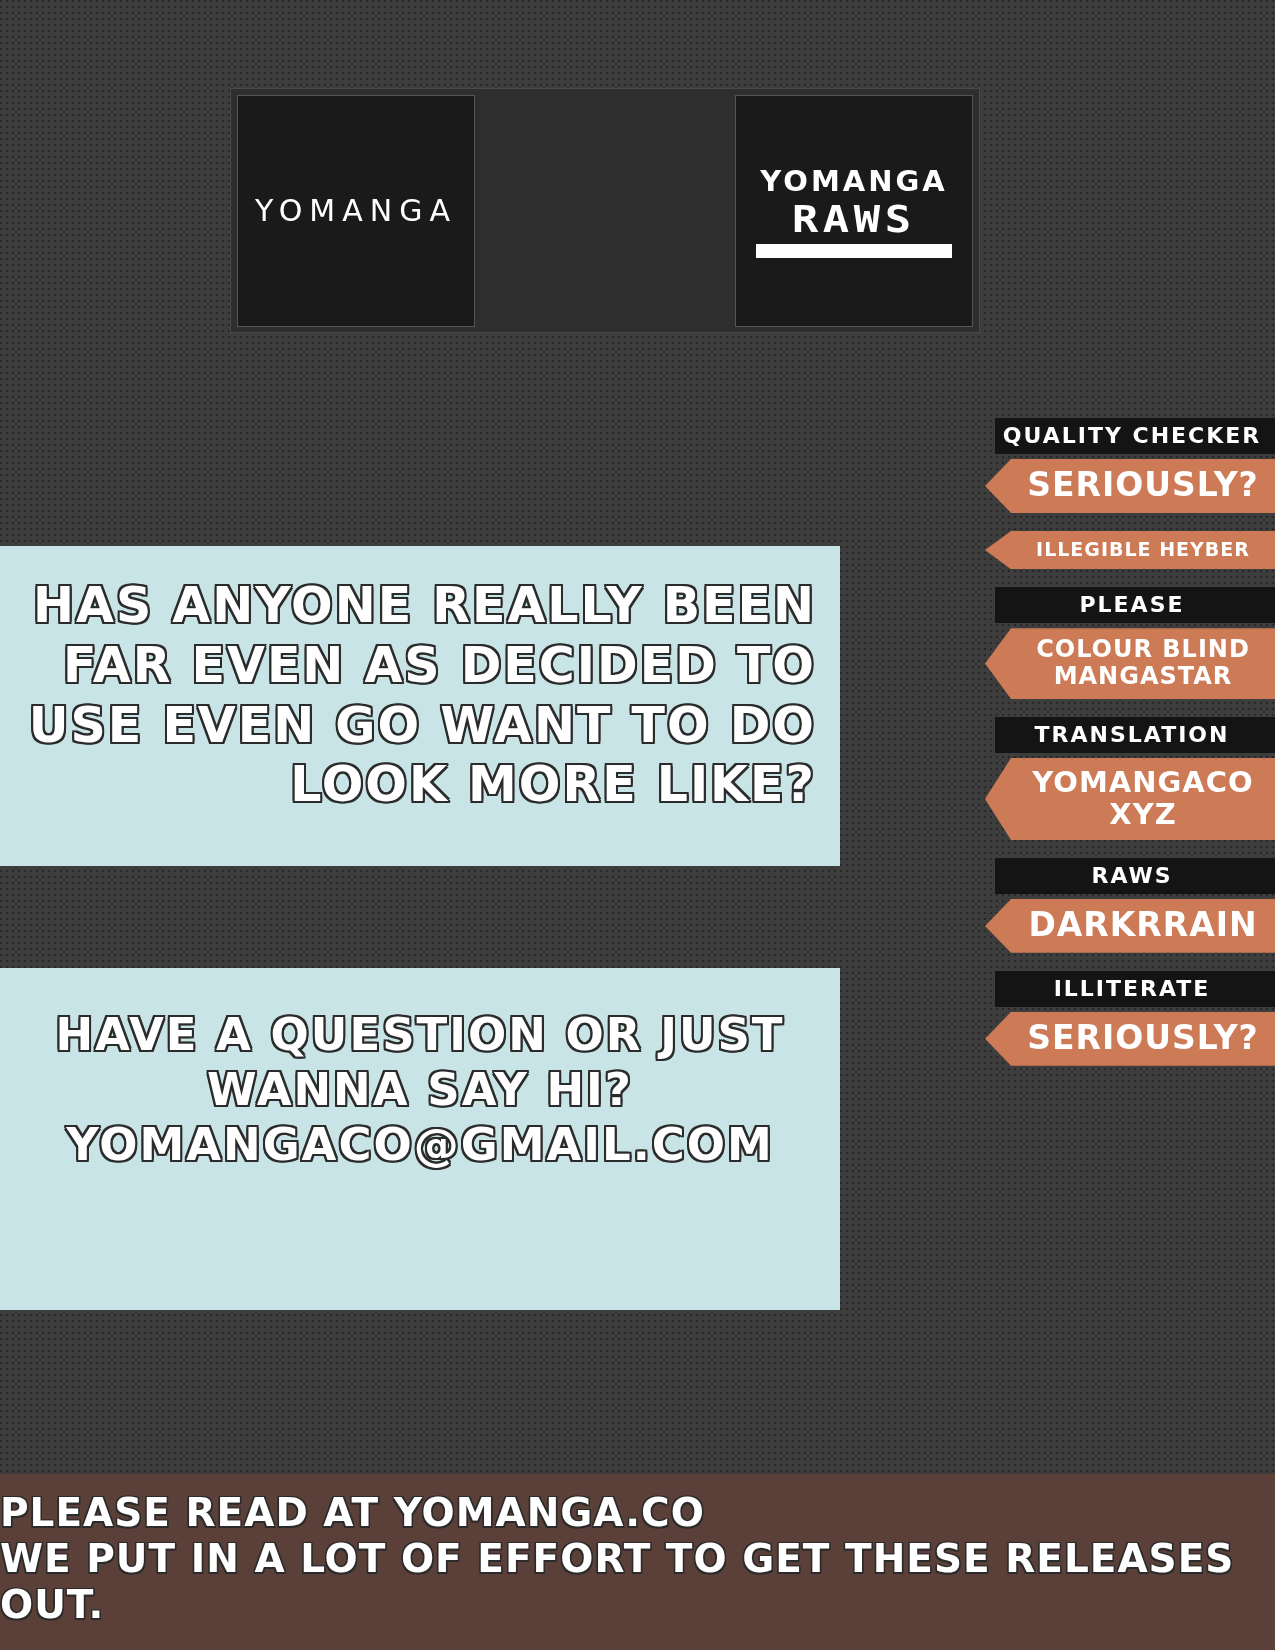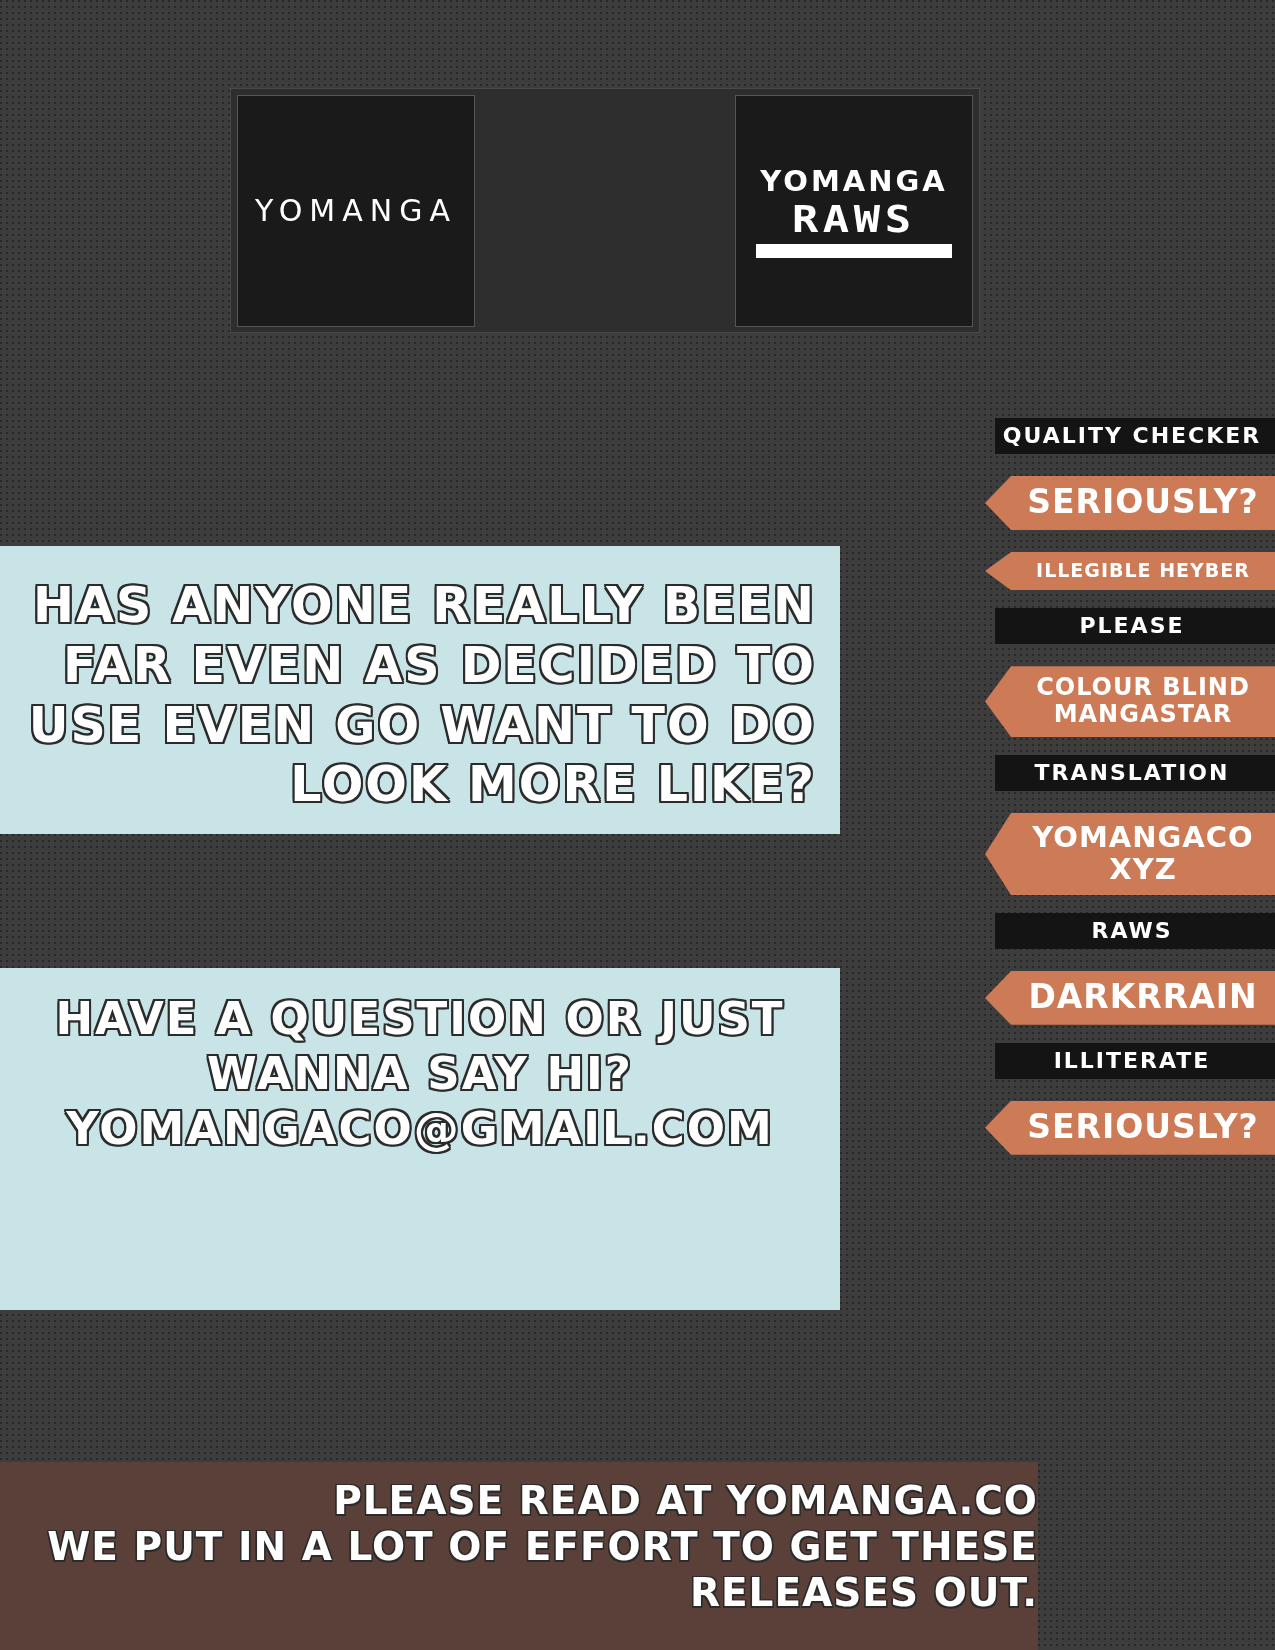--- a/index.html
+++ b/index.html
@@ -133,21 +133,21 @@
   }
   .mascot .foot.l { left: 5px; }
   .mascot .foot.r { left: 30px; }
 
   
   .bubble {
     position: absolute;
     background: #c9e4e6;
     left: 0;
   }
-  #bubble-1 { top: 546px; width: 840px; height: 288px; }
+  #bubble-1 { top: 546px; width: 840px; height: 320px; }
   #bubble-2 { top: 968px; width: 840px; height: 342px; }
 
   .bubble-text {
     color: #fff;
     font-family: "DejaVu Sans", sans-serif;
     font-weight: 700;
     letter-spacing: 2px;
     line-height: 1.22;
     -webkit-text-stroke: 2px #2b2b2b;
     paint-order: stroke fill;
@@ -158,21 +158,21 @@
       -2px 0 0 #2b2b2b, 2px 0 0 #2b2b2b;
   }
   #bubble-1 .bubble-text {
     font-size: 49px;
     text-align: right;
     padding: 30px 24px 0 24px;
   }
   #bubble-2 .bubble-text {
     font-size: 45px;
     text-align: center;
-    padding: 24px 16px 0 16px;
+    padding: 40px 16px 0 16px;
   }
 
   
   .credits {
     position: absolute;
     right: 0;
     top: 418px;
     width: 290px;
   }
   .credit-group { margin-bottom: 18px; }
@@ -182,21 +182,21 @@
     font-family: "DejaVu Sans", sans-serif;
     font-weight: 700;
     font-size: 22px;
     letter-spacing: 2px;
     text-align: center;
     padding: 5px 10px 6px 4px;
     margin-left: 10px;
   }
   .credit-name-wrap {
     position: relative;
-    margin-top: 22px;
+    margin-top: 5px;
     height: auto;
   }
   .credit-name {
     position: relative;
     background: #cd7a56;
     color: #ffffff;
     font-family: "DejaVu Sans", sans-serif;
     font-weight: 700;
     letter-spacing: 1px;
     text-align: center;
@@ -208,24 +208,24 @@
   .credit-name.big { font-size: 33px; }
   .credit-name.mid { font-size: 29px; }
   .credit-name.small { font-size: 19px; }
   .credit-name.two-line { font-size: 24px; }
 
   
   .footer {
     position: absolute;
     left: 0;
     bottom: 0;
-    width: 1038px;
+    width: 1275px;
     background: #5a4038;
-    padding: 16px 0 34px 0;
-    text-align: right;
+    padding: 16px 0 22px 0;
+    text-align: left;
   }
   .footer-line {
     color: #fff;
     font-family: "DejaVu Sans", sans-serif;
     font-weight: 700;
     letter-spacing: 1px;
     line-height: 1.18;
     text-shadow:
       -1.5px -1.5px 0 #2b2b2b, 1.5px -1.5px 0 #2b2b2b,
       -1.5px 1.5px 0 #2b2b2b, 1.5px 1.5px 0 #2b2b2b;

